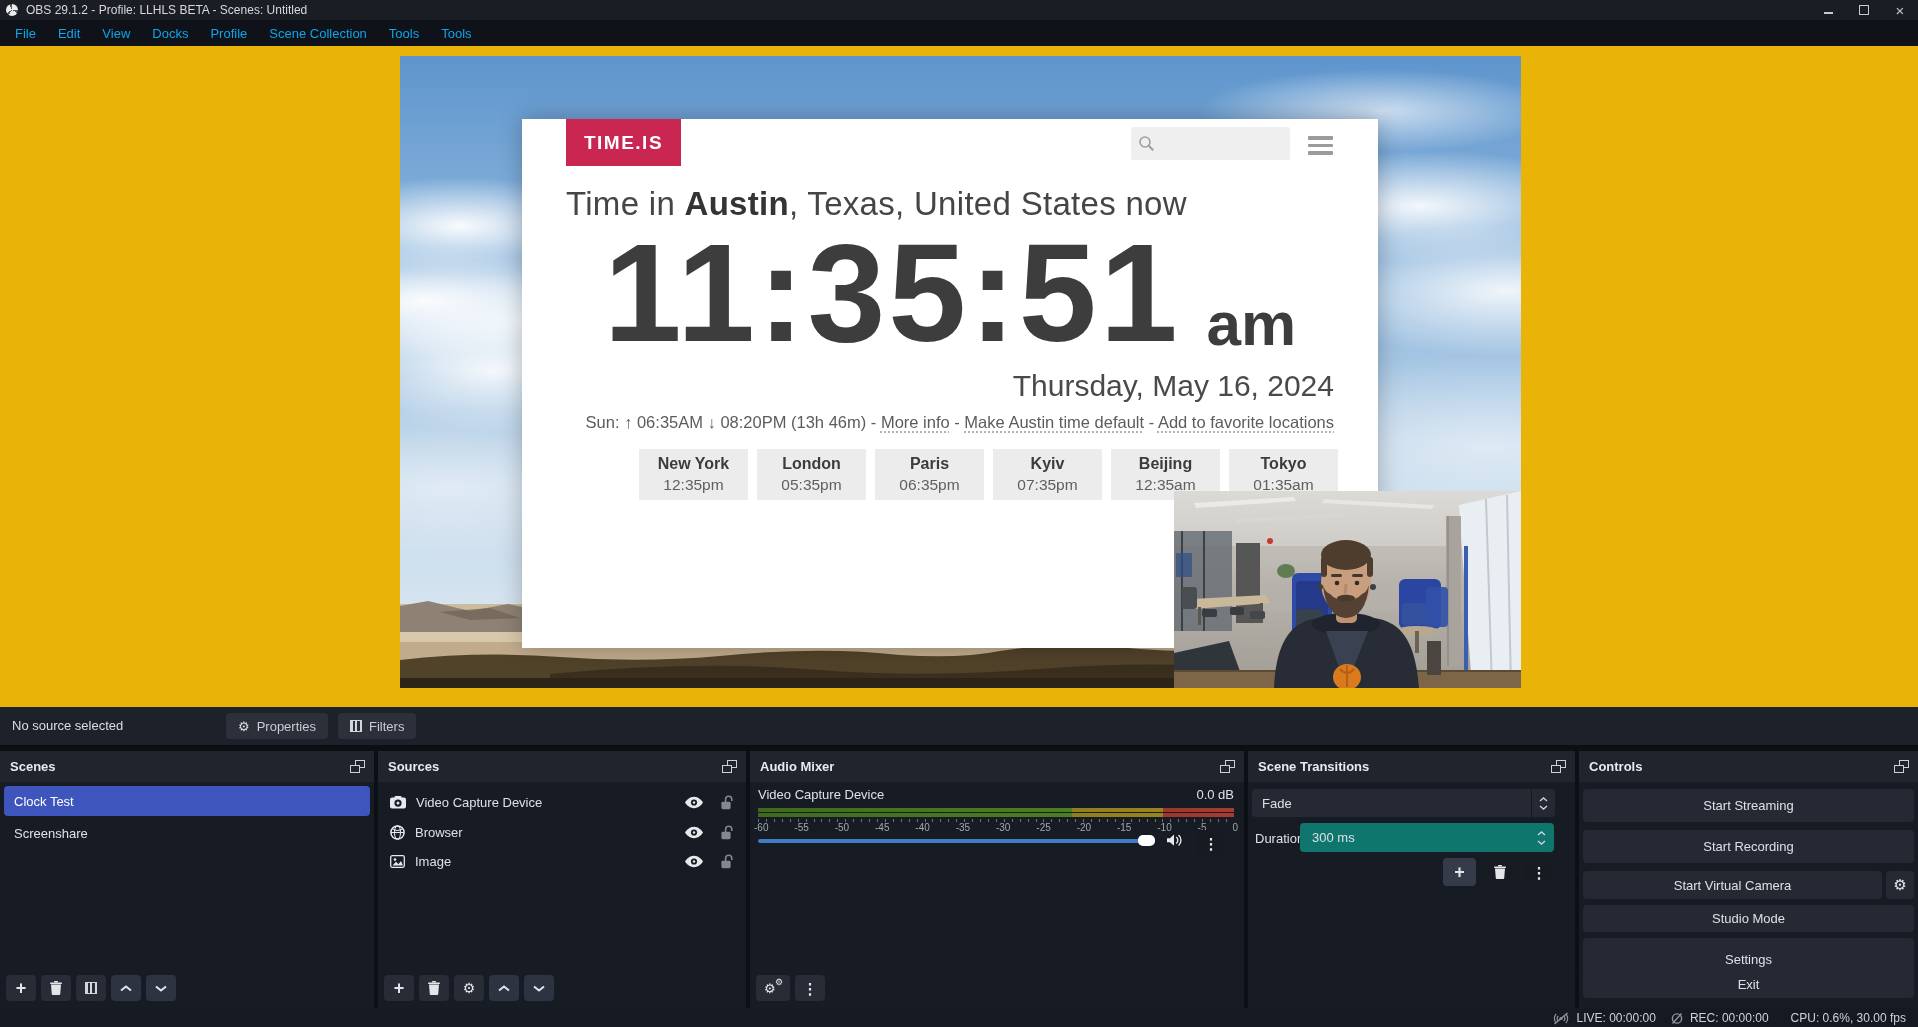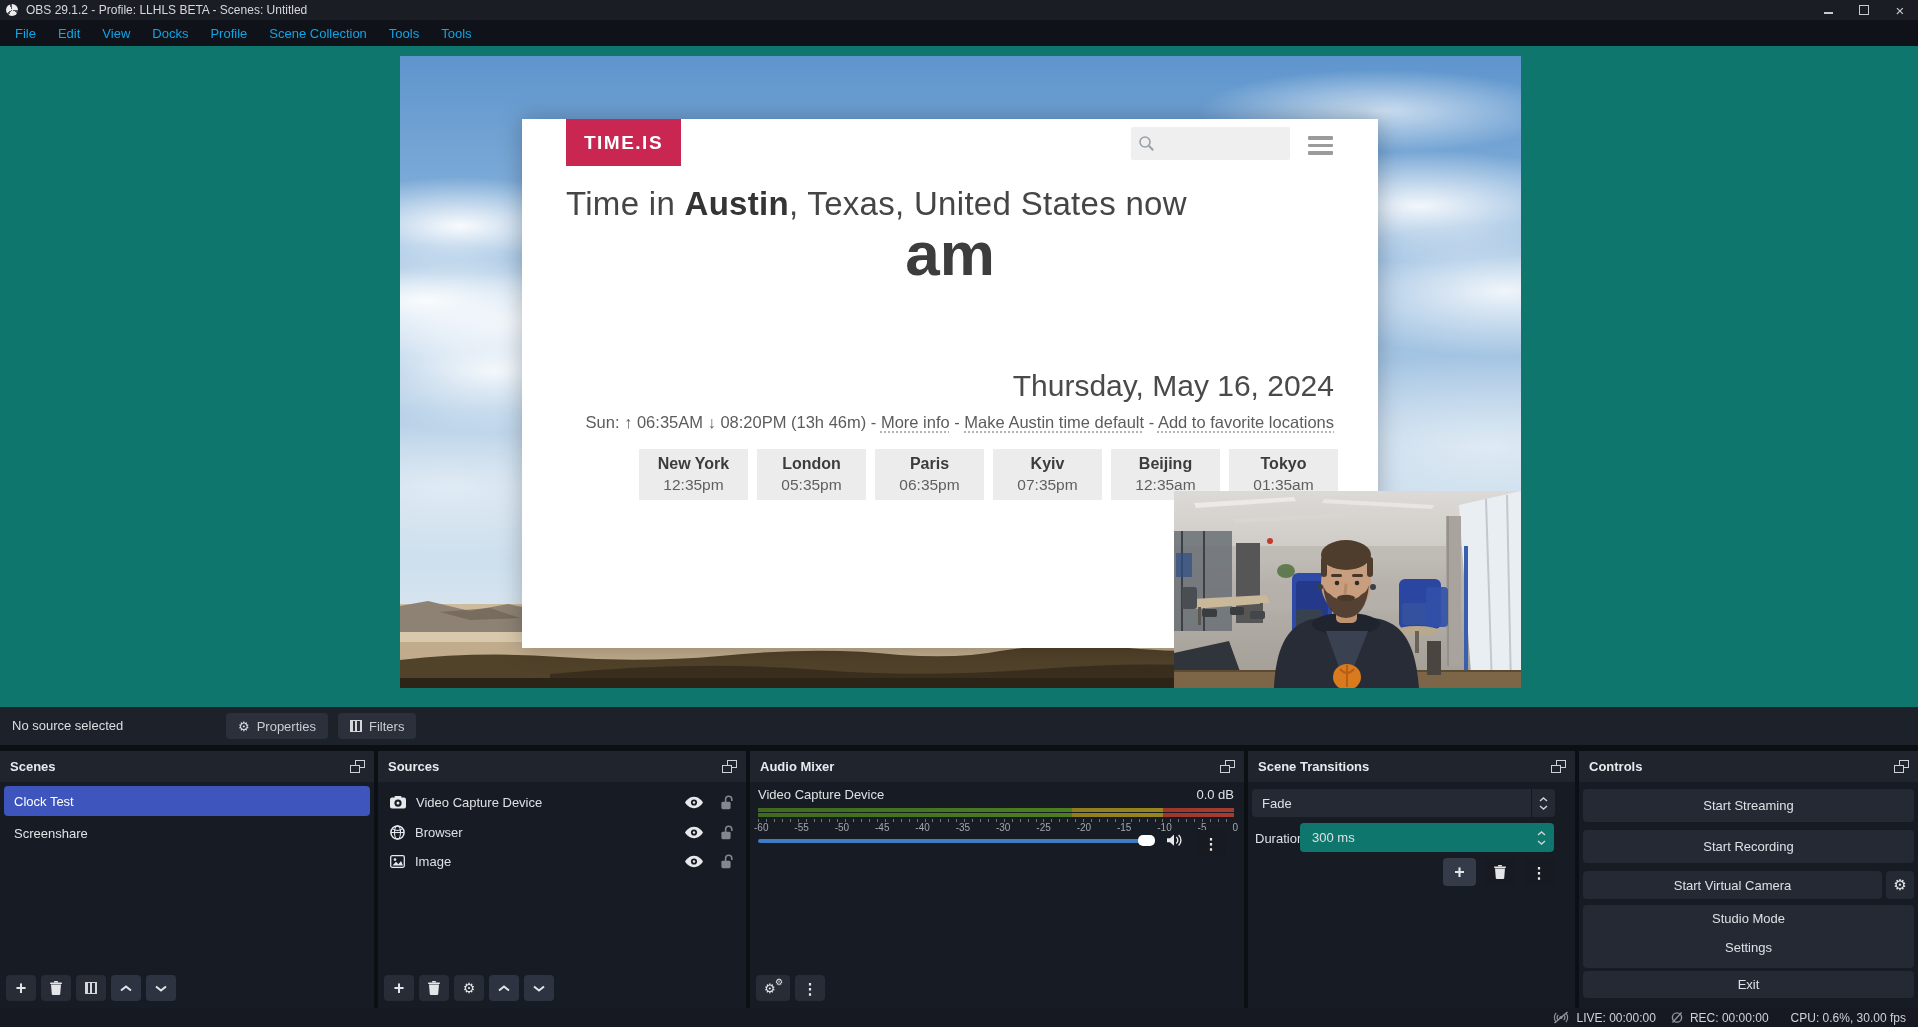--- a/index.html
+++ b/index.html
@@ -13,21 +13,21 @@
   .win-controls{margin-left:auto;display:flex;height:100%;}
   .win-btn{width:36px;display:flex;align-items:center;justify-content:center;color:#c6c9cd;}
   .min-glyph{width:9px;height:2px;background:#c6c9cd;margin-top:6px;}
   .max-glyph{width:8px;height:8px;border:1.4px solid #c6c9cd;}
   .close-glyph{font-size:15px;line-height:1;}
   
   .menubar{position:absolute;top:20px;left:0;right:0;height:26px;background:#0f1218;display:flex;
            align-items:center;padding-left:4px;color:#0ea5e9;font-size:13px;}
   .menu-item{padding:4px 11px;}
   
-  .preview{position:absolute;top:46px;left:0;right:0;height:661px;background:#0f766e;}
+  .preview{position:absolute;top:46px;left:0;right:0;height:661px;background:#eab308;}
   .canvas{position:absolute;left:400px;top:10px;width:1121px;height:632px;overflow:hidden;}
   .sky{position:absolute;inset:0;background-image:
     radial-gradient(220px 70px at 60px 170px,rgba(255,255,255,.95),rgba(255,255,255,0) 70%),
     radial-gradient(260px 80px at 25px 245px,rgba(255,255,255,.92),rgba(255,255,255,0) 70%),
     radial-gradient(240px 90px at 95px 315px,rgba(255,255,255,.85),rgba(255,255,255,0) 70%),
     radial-gradient(340px 90px at 130px 265px,rgba(255,255,255,.8),rgba(255,255,255,0) 70%),
     radial-gradient(280px 80px at 1020px 150px,rgba(255,255,255,.9),rgba(255,255,255,0) 70%),
     radial-gradient(300px 95px at 1105px 235px,rgba(255,255,255,.86),rgba(255,255,255,0) 70%),
     radial-gradient(260px 60px at 980px 55px,rgba(255,255,255,.65),rgba(255,255,255,0) 70%),
     radial-gradient(420px 110px at 50px 430px,rgba(255,255,255,.5),rgba(255,255,255,0) 70%),
@@ -122,21 +122,21 @@
   .tb-plus{width:33px;background:#353b48;}
   .tb-dark{background:#171a21;}
   
   .ctl-btn{position:absolute;left:4px;width:331px;border-radius:4px;background:#242934;color:#dde0e4;
            font-size:13px;display:flex;align-items:center;justify-content:center;}
   .ctl-gear{position:absolute;left:307px;top:120px;width:28px;height:28px;border-radius:4px;background:#242934;
             color:#e3e5e9;display:flex;align-items:center;justify-content:center;font-size:15px;}
   
   .statusbar{position:absolute;left:0;right:0;bottom:0;height:19px;background:#161921;display:flex;
              align-items:center;justify-content:flex-end;padding-right:12px;font-size:12px;color:#ced2d8;}
-  .sb-group{display:flex;align-items:flex-start;gap:6px;}
+  .sb-group{display:flex;align-items:flex-end;gap:6px;}
   .sb-sp{width:14px;}
   .sb-sp2{width:22px;}
 </style>
 </head>
 <body>
 
 <div id="app">
 
   <div class="titlebar">
     <span class="obs-logo"></span>
@@ -190,20 +190,21 @@
         </svg>
         <div class="ti-burger">
             <span></span>
             <span></span>
             <span></span>
           </div>
         <div class="ti-heading">
           <span>Time in </span><b>Austin</b><span>, Texas, United States now</span>
         </div>
         <div class="ti-clock">
+          <span class="ti-time">11:35:51</span>
           <span class="ti-mer">am</span>
         </div>
         <div class="ti-date">Thursday, May 16, 2024</div>
         <div class="ti-sun">
           <span>Sun: ↑ 06:35AM ↓ 08:20PM (13h 46m)</span><span> - </span><span class="ti-link">More info</span><span> - </span><span class="ti-link">Make Austin time default</span><span> - </span><span class="ti-link">Add to favorite locations</span>
         </div>
         <div class="ti-cities">
           <div class="ti-tile">
             <div class="ti-city">New York</div>
             <div class="ti-ctime">12:35pm</div>
@@ -536,21 +537,21 @@
       <span>Controls</span>
       <span class="popup-icon"></span>
     </div>
     <div class="ctl-btn" style="top:38px;height:33px;">Start Streaming</div>
     <div class="ctl-btn" style="top:79px;height:33px;">Start Recording</div>
     <div class="ctl-btn" style="top:120px;height:28px;width:299px;">Start Virtual Camera</div>
     <div class="ctl-gear">
         <span>⚙</span>
       </div>
     <div class="ctl-btn" style="top:154px;height:27px;">Studio Mode</div>
-    <div class="ctl-btn" style="top:175px;height:42px;">Settings</div>
+    <div class="ctl-btn" style="top:187px;height:42px;">Settings</div>
     <div class="ctl-btn" style="top:220px;height:27px;">Exit</div>
   </div>
 
   <div class="statusbar">
     <span class="sb-group">
       <svg width="18" height="13" viewBox="0 0 18 13">
         <g stroke="#8d939b" fill="none" stroke-width="1.2">
           <path d="M6.3 3.8a4 4 0 0 0 0 5.4"></path>
             <path d="M11.7 3.8a4 4 0 0 1 0 5.4"></path>
           <path d="M4.2 1.8a7 7 0 0 0 0 9.4"></path>

